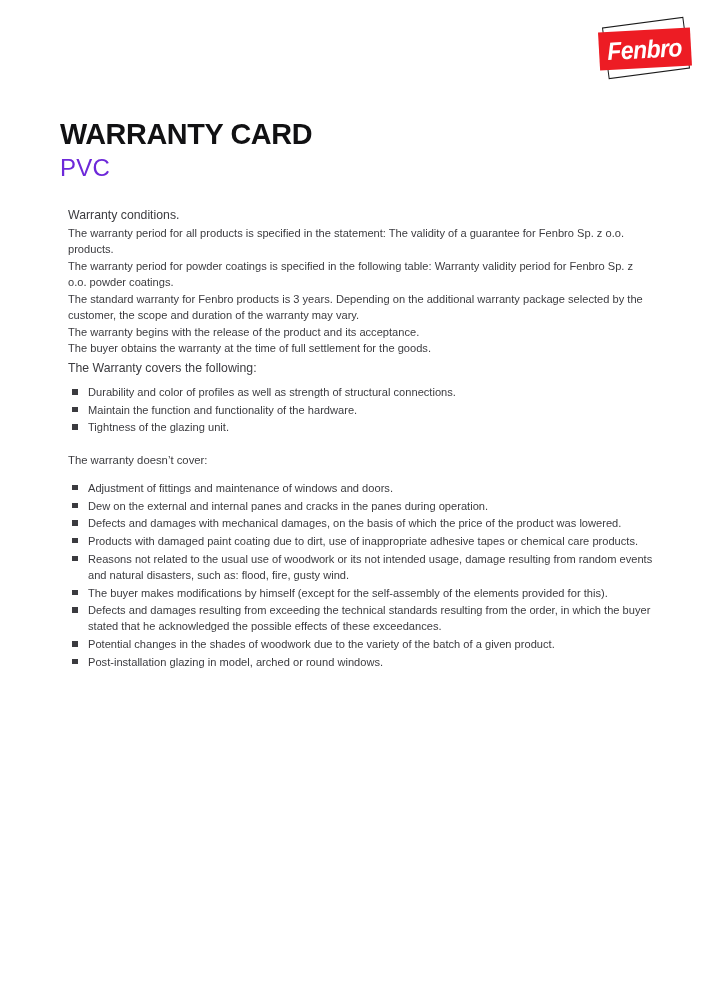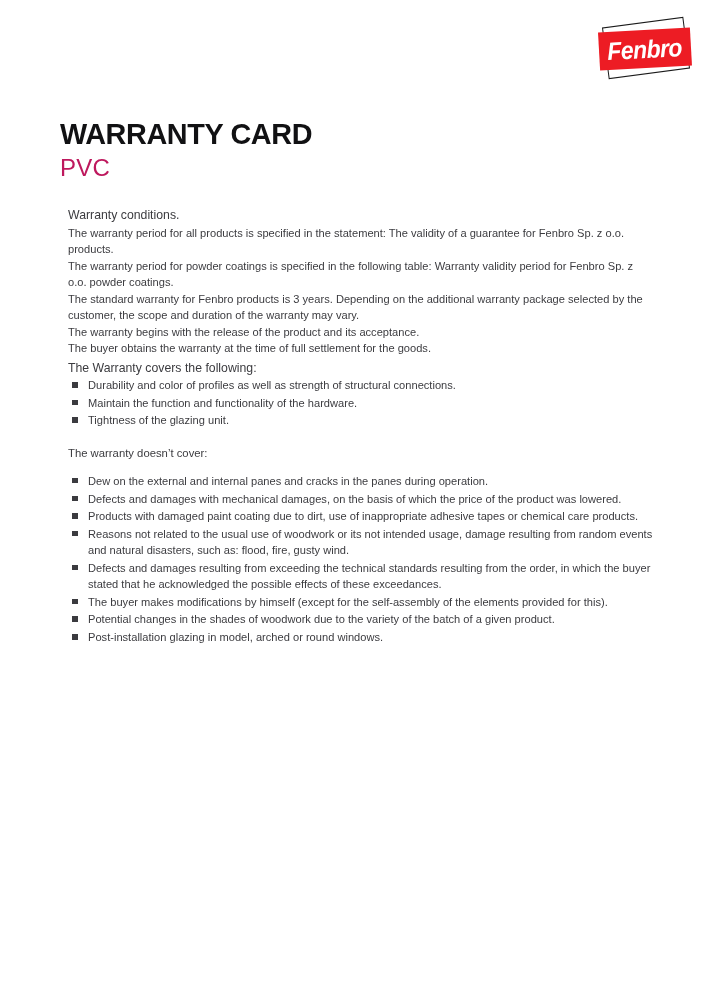--- a/index.html
+++ b/index.html
@@ -72,21 +72,21 @@
     transform: scaleX(0.96);
     transform-origin: left top;
     white-space: nowrap;
   }
   #doc-subtitle {
     position: absolute;
     left: 60px;
     top: 155px;
     font-size: 24px;
     font-weight: normal;
-    color: #be185d;
+    color: #6d28d9;
     line-height: 1.05;
     letter-spacing: 0.3px;
     white-space: nowrap;
   }
 
   
   #content {
     position: absolute;
     left: 68px;
     top: 207px;
@@ -145,21 +145,21 @@
     transform-origin: left center;
   }
   ul.blist li .bullet {
     position: absolute;
     left: 4px;
     top: 5px;
     width: 5.5px;
     height: 5.5px;
     background: #3b3b3f;
   }
-  #covers-list { margin-top: 0; }
+  #covers-list { margin-top: 7px; }
   #not-covered-lead { margin-top: 16px; }
   #notcover-list-a { margin-top: 12px; }
   #notcover-list-b { }
 </style>
 </head>
 <body>
 
 <div id="logo-area">
   <div id="logo-outline"></div>
   <div id="logo-plate">
@@ -195,47 +195,51 @@
       <span class="bullet"></span>
       <span class="btext">Tightness of the glazing unit.</span>
     </li>
   </ul>
 
   <p class="section-lead" id="not-covered-lead">The warranty doesn’t cover:</p>
 
   <ul class="blist" id="notcover-list-a">
     <li>
       <span class="bullet"></span>
+      <span class="btext">Adjustment of fittings and maintenance of windows and doors.</span>
+    </li>
+    <li>
+      <span class="bullet"></span>
       <span class="btext">Dew on the external and internal panes and cracks in the panes during operation.</span>
     </li>
     <li>
       <span class="bullet"></span>
       <span class="btext">Defects and damages with mechanical damages, on the basis of which the price of the product was lowered.</span>
     </li>
   </ul>
 
   <ul class="blist" id="notcover-list-b">
     <li>
       <span class="bullet"></span>
       <span class="btext">Products with damaged paint coating due to dirt, use of inappropriate adhesive tapes or chemical care products.</span>
     </li>
     <li>
       <span class="bullet"></span>
       <span class="btext">Reasons not related to the usual use of woodwork or its not intended usage, damage resulting from random events and natural disasters, such as: flood, fire, gusty wind.</span>
     </li>
     <li>
       <span class="bullet"></span>
+      <span class="btext">The buyer makes modifications by himself (except for the self-assembly of the elements provided for this).</span>
+    </li>
+    <li>
+      <span class="bullet"></span>
       <span class="btext">Defects and damages resulting from exceeding the technical standards resulting from the order, in which the buyer stated that he acknowledged the possible effects of these exceedances.</span>
     </li>
     <li>
       <span class="bullet"></span>
-      <span class="btext">The buyer makes modifications by himself (except for the self-assembly of the elements provided for this).</span>
-    </li>
-    <li>
-      <span class="bullet"></span>
       <span class="btext">Potential changes in the shades of woodwork due to the variety of the batch of a given product.</span>
     </li>
     <li>
       <span class="bullet"></span>
       <span class="btext">Post-installation glazing in model, arched or round windows.</span>
     </li>
   </ul>
 
 </div>
 

